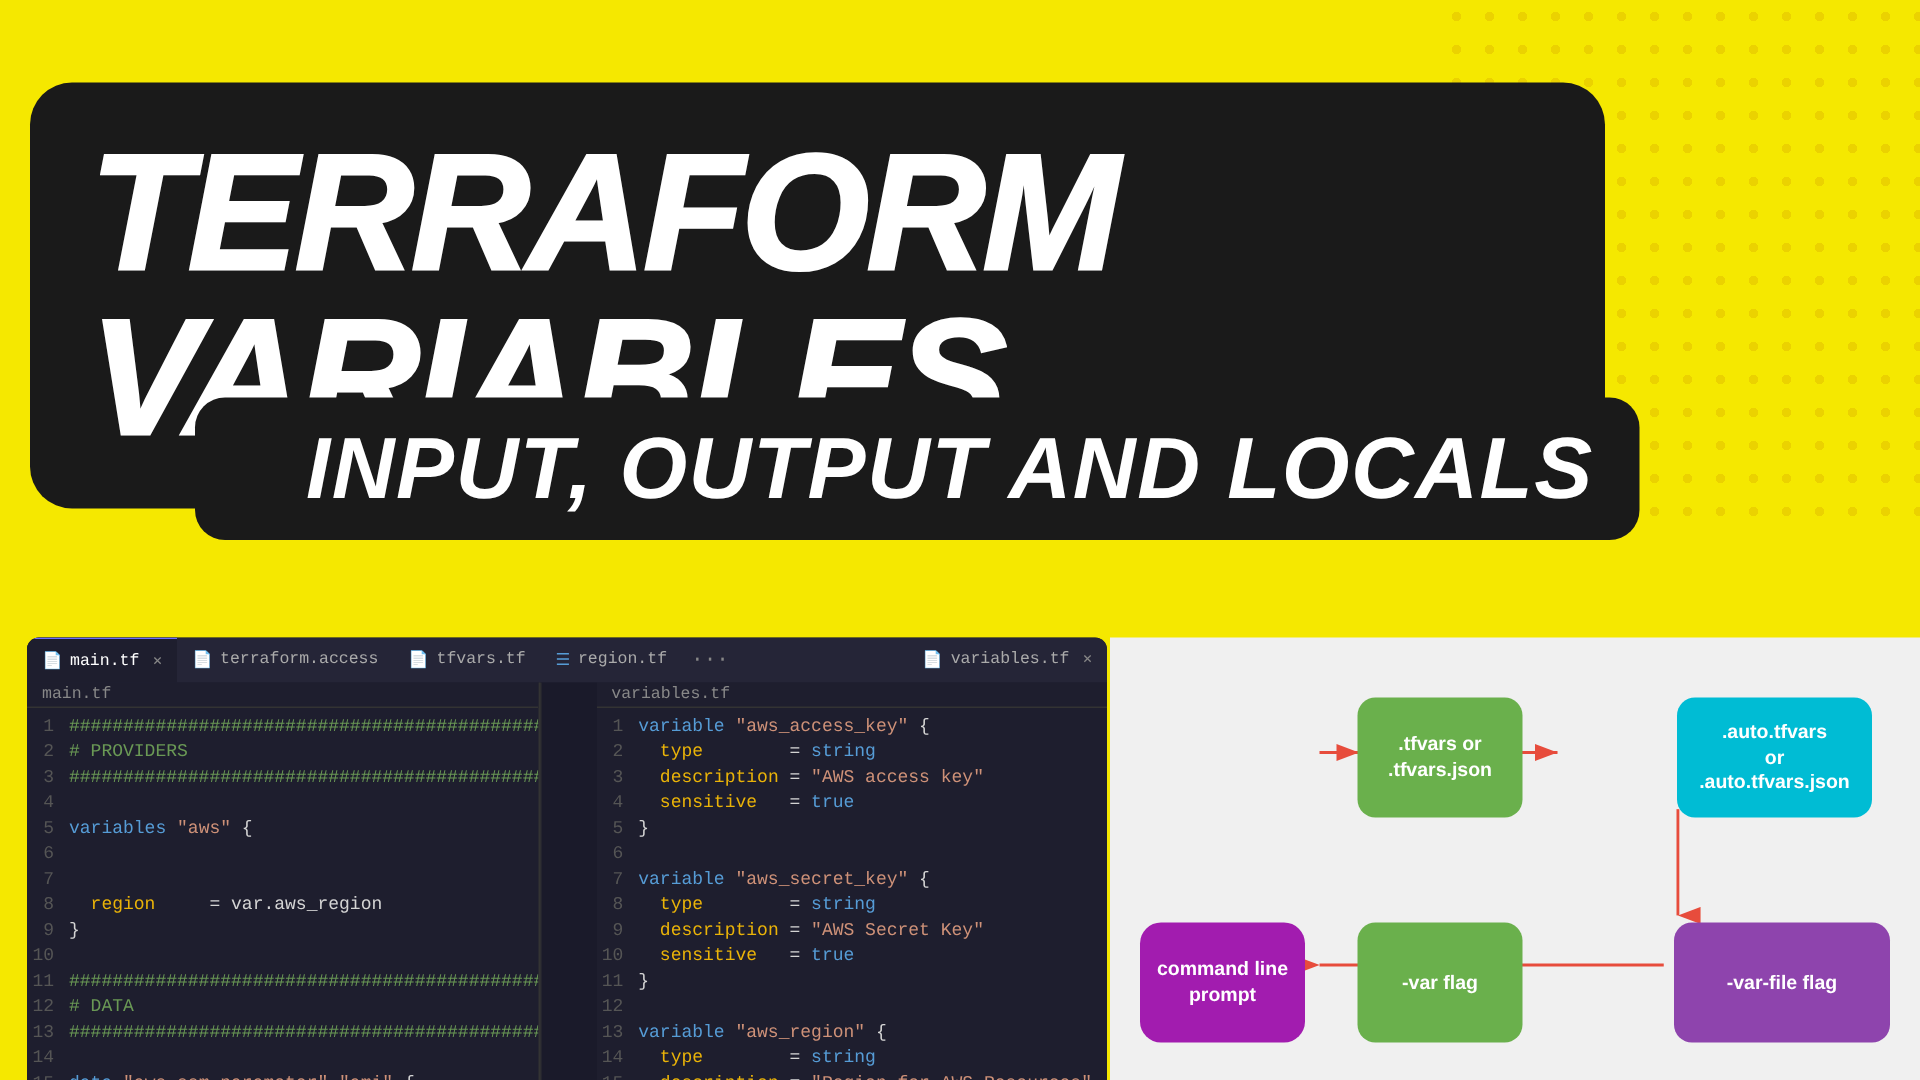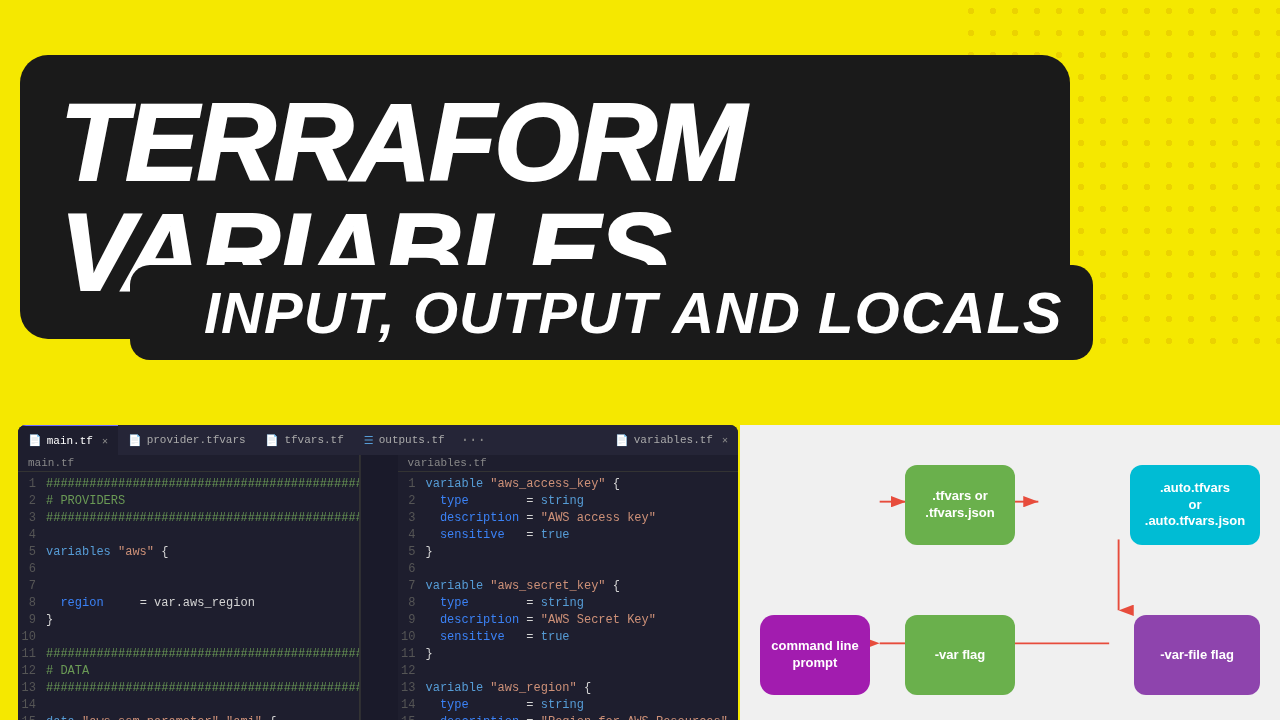--- a/index.html
+++ b/index.html
@@ -167,21 +167,21 @@
 
     .line-content {
       color: #d4d4d4;
       white-space: pre;
     }
 
     
     .kw { color: #569cd6; }
     .str { color: #ce9178; }
     .cm { color: #6a9955; }
-    .prop { color: #3b82f6; margin-top: 46px; }
+    .prop { color: #eab308; margin-top: 46px; }
 
     
     .minimap {
       width: 40px;
       background-color: #1a1a2a;
       border-left: 1px solid #333;
     }
 
     
     .diagram-panel {
@@ -244,29 +244,29 @@
 <div class="editor-panel">
 
   <div class="tab-bar">
     <div class="tab active">
       <span style="color:#ccc;">📄</span>
       <span>main.tf</span>
       <span class="tab-close">✕</span>
     </div>
     <div class="tab">
       <span style="color:#4ec9b0;">📄</span>
-      <span>provider.tfvars</span>
+      <span>terraform.access</span>
     </div>
     <div class="tab">
       <span style="color:#ccc;">📄</span>
       <span>tfvars.tf</span>
     </div>
     <div class="tab">
       <span style="color:#569cd6;">☰</span>
-      <span>outputs.tf</span>
+      <span>region.tf</span>
     </div>
     <div class="tab-more">···</div>
     <div class="tab" style="margin-left:auto;">
       <span style="color:#ccc;">📄</span>
       <span>variables.tf</span>
       <span class="tab-close">✕</span>
     </div>
   </div>
 
   <div class="editor-body">
@@ -430,29 +430,29 @@
 
       <line x1="355" y1="210" x2="252" y2="210" stroke="#e74c3c" stroke-width="2" marker-end="url(#arrowhead-left)"></line>
       <line x1="140" y1="210" x2="112" y2="210" stroke="#e74c3c" stroke-width="2" marker-end="url(#arrowhead-left)"></line>
     </svg>
 
 
     <div class="flow-box" style="background:#6ab04c;color:white;width:110px;height:80px;top:20px;left:145px;">
       <span>.tfvars or<br>.tfvars.json</span>
     </div>
 
-    <div class="flow-box" style="background:#00bcd4;color:white;width:130px;height:80px;top:20px;right:0;">
+    <div class="flow-box" style="background:#00bcd4;color:white;width:130px;height:80px;top:20px;right:12px;">
       <span>.auto.tfvars<br>or<br>.auto.tfvars.json</span>
     </div>
 
     <div class="flow-box" style="background:#a21caf;color:white;width:110px;height:80px;bottom:5px;left:0;border-radius:14px;">
       <span>command line<br>prompt</span>
     </div>
 
     <div class="flow-box" style="background:#6ab04c;color:white;width:110px;height:80px;bottom:5px;left:145px;">
       <span>-var flag</span>
     </div>
 
-    <div class="flow-box" style="background:#8e44ad;color:white;width:126px;height:80px;bottom:5px;right:0;">
+    <div class="flow-box" style="background:#8e44ad;color:white;width:144px;height:80px;bottom:5px;right:0;">
       <span>-var-file flag</span>
     </div>
   </div>
 </div>
 
 </body></html>

